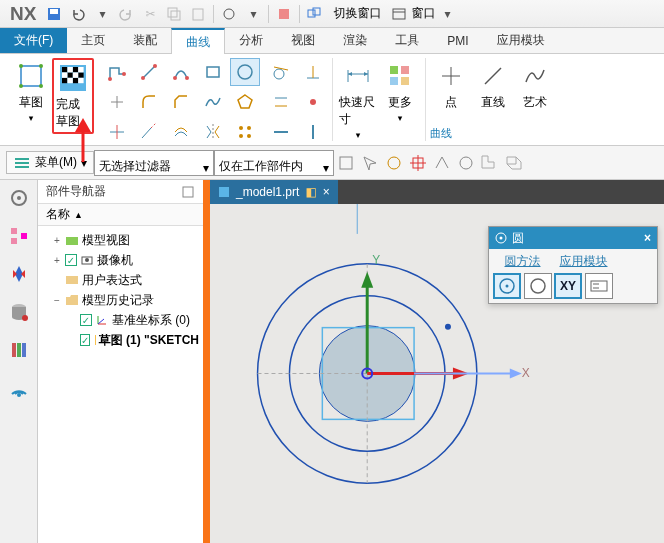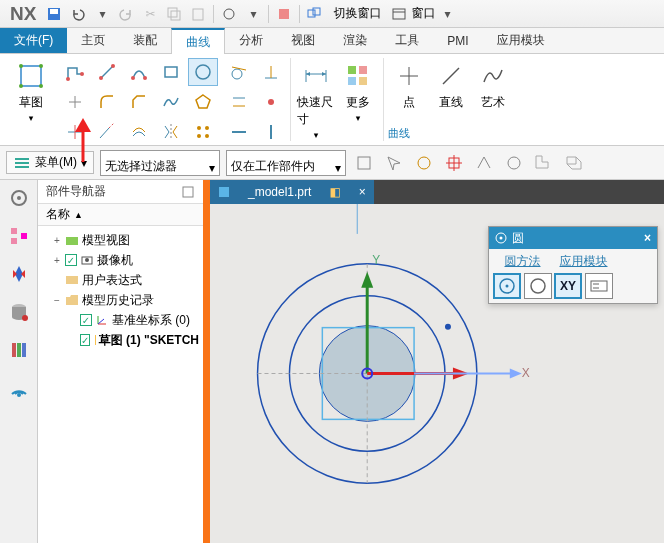--- a/index.html
+++ b/index.html
@@ -17,37 +17,37 @@
 .rgroup:last-child{border-right:none}
 .rgroup-body{display:flex;flex:1;align-items:flex-start}
 .rgroup-label{font-size:11px;color:#555;padding-top:2px}
 .rgroup-label.link{color:#1a7db6}
 .big-btn{width:42px;display:flex;flex-direction:column;align-items:center;padding:2px;gap:2px}
 .big-btn.hl{border:2px solid #e33;border-radius:2px}
 .big-ico{width:32px;height:32px;display:flex;align-items:center;justify-content:center}
 .sm-grid{display:grid;grid-template-columns:repeat(4,30px);grid-auto-rows:28px;gap:2px}
 .sm-grid.cols5{grid-template-columns:repeat(5,30px)}
 .sm-ico{display:flex;align-items:center;justify-content:center;border:1px solid transparent}
-.toolbar2{height:34px;background:#f5f5f5;border-bottom:1px solid #ccc;display:flex;align-items:center;padding:0 6px;gap:6px}
+.toolbar2{height:34px;background:#f5f5f5;border-bottom:1px solid #ccc;display:flex;align-items:center;padding:0 6px;}
 .menu-btn{display:flex;align-items:center;gap:4px;padding:2px 6px;border:1px solid #bbb;background:#fafafa}
 .combo{height:26px;border:1px solid #999;background:#fff;padding:0 4px;display:flex;align-items:flex-end;justify-content:space-between;gap:8px}
 .main{display:flex;height:363px}
 .sidebar{width:38px;background:#f0f0f0;border-right:1px solid #ccc;display:flex;flex-direction:column;align-items:center;padding-top:6px;gap:14px}
 .side-ico{width:24px;height:24px;display:flex;align-items:center;justify-content:center}
 .navpanel{width:172px;border-right:7px solid #f97316;background:#fff;display:flex;flex-direction:column}
 .nav-header{height:24px;display:flex;align-items:center;justify-content:space-between;padding:0 8px;border-bottom:1px solid #ddd;color:#333}
 .nav-colhead{height:22px;display:flex;align-items:center;padding:0 8px;border-bottom:1px solid #ddd;background:#fafafa}
 .tree{padding:4px 4px;overflow:auto;flex:1}
 .tree-row{display:flex;align-items:center;height:20px;gap:3px;white-space:nowrap}
 .indent1{padding-left:10px}.indent3{padding-left:38px}
 .twist{width:10px;text-align:center;color:#666;font-size:10px}
 .chk{width:12px;height:12px;border:1px solid #2a7;display:inline-flex;align-items:center;justify-content:center;color:#2a7;font-size:10px}
 .canvas-wrap{flex:1;position:relative;background:#fff}
 .doc-tab{height:24px;background:#444;display:flex;align-items:center}
-.doc-tab-item{background:#2a6f9e;color:#fff;height:24px;display:flex;align-items:center;padding:0 8px;gap:18px}
+.doc-tab-item{background:#2a6f9e;color:#fff;height:24px;display:flex;align-items:center;padding:0 8px;gap:6px}
 .canvas{position:absolute;inset:24px 0 0 0;background:#e9e8e6}
 .float-panel{position:absolute;top:22px;right:6px;width:170px;border:1px solid #999;background:#f5f5f5;box-shadow:0 2px 6px rgba(0,0,0,.2)}
 .fp-title{height:22px;background:#2a8dc0;color:#fff;display:flex;align-items:center;padding:0 6px;justify-content:space-between}
 .fp-body{padding:4px;display:flex;gap:2px}
 .fp-col{display:flex;flex-direction:column;align-items:center;gap:3px}
 .fp-buttons{display:flex;gap:3px}
 .fp-opt{width:28px;height:26px;border:1px solid #888;background:#fff;display:flex;align-items:center;justify-content:center}
 .fp-opt.sel{border:2px solid #2a8dc0;background:#dff0fb}
 .red-arrow{position:absolute;left:68px;top:118px;pointer-events:none}
 svg{display:block}
@@ -160,20 +160,42 @@
             <svg width="28" height="28">
               <rect x="4" y="4" width="20" height="20" fill="none" stroke="#38c" stroke-width="1.5"></rect>
               <circle cx="4" cy="4" r="2" fill="#5a3"></circle>
               <circle cx="24" cy="4" r="2" fill="#5a3"></circle>
               <circle cx="4" cy="24" r="2" fill="#5a3"></circle>
               <circle cx="24" cy="24" r="2" fill="#5a3"></circle>
             </svg>
           </div>
         <span>草图</span>
         <span style="font-size:9px">▾</span>
+      </div>
+      <div class="big-btn hl">
+        <div class="big-ico">
+            <svg width="30" height="30">
+              <rect x="2" y="2" width="26" height="26" fill="#5ab4e6"></rect>
+              <g transform="translate(4,4) scale(0.9)">
+          <rect x="0" y="0" width="6" height="6" fill="#000"></rect>
+                <rect x="12" y="0" width="6" height="6" fill="#000"></rect>
+          <rect x="6" y="6" width="6" height="6" fill="#000"></rect>
+                <rect x="18" y="6" width="6" height="6" fill="#000"></rect>
+          <rect x="0" y="12" width="6" height="6" fill="#000"></rect>
+                <rect x="12" y="12" width="6" height="6" fill="#000"></rect>
+          <rect x="6" y="0" width="6" height="6" fill="#fff"></rect>
+                <rect x="18" y="0" width="6" height="6" fill="#fff"></rect>
+          <rect x="0" y="6" width="6" height="6" fill="#fff"></rect>
+                <rect x="12" y="6" width="6" height="6" fill="#fff"></rect>
+          <rect x="6" y="12" width="6" height="6" fill="#fff"></rect>
+                <rect x="18" y="12" width="6" height="6" fill="#fff"></rect>
+        </g>
+            </svg>
+          </div>
+        <span>完成草图</span>
       </div>
     </div>
   </div>
 
   <div class="rgroup">
     <div class="rgroup-body">
       <div class="sm-grid cols5">
         <div class="sm-ico">
             <svg width="20" height="20">
               <path d="M3 17 L3 6 L12 6 L12 12 L17 12" fill="none" stroke="#48a" stroke-width="1.5"></path>

